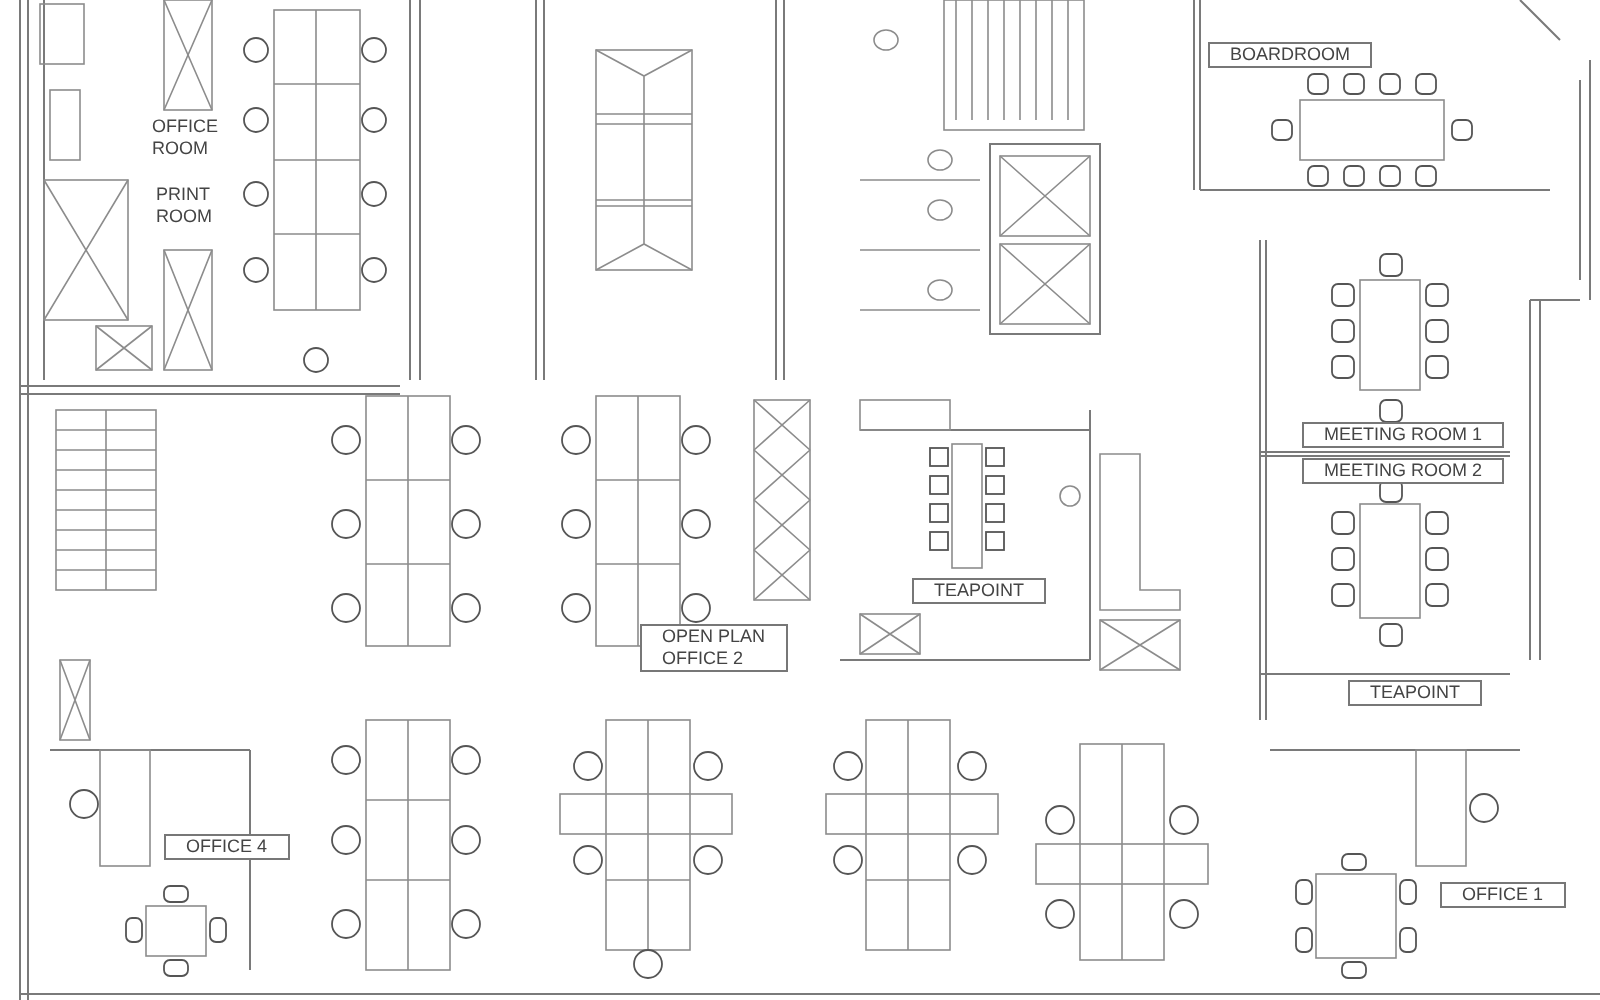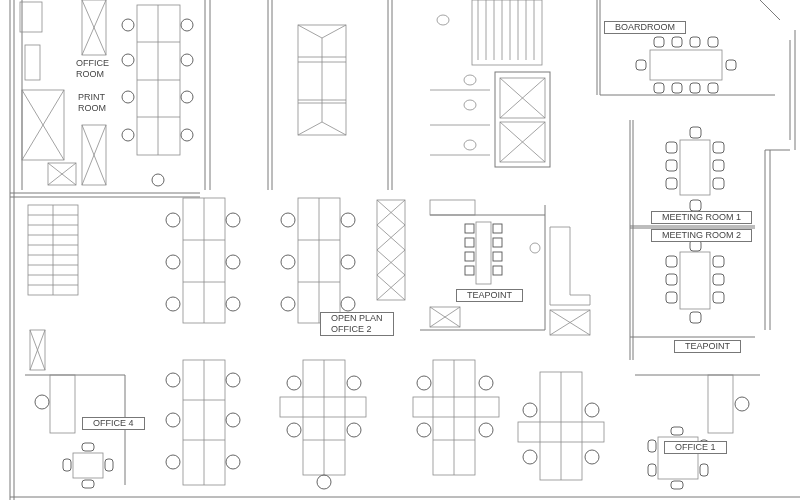--- a/index.html
+++ b/index.html
@@ -245,13 +245,13 @@
 <div class="label" style="left:604px;top:21px;">BOARDROOM</div>
 <div class="label" style="left:651px;top:211px;">MEETING ROOM 1</div>
 <div class="label" style="left:651px;top:229px;text-align:center;">MEETING ROOM 2</div>
 <div class="label" style="left:456px;top:289px;text-align:center;">TEAPOINT</div>
 <div class="label" style="left:320px;top:312px;">
   <div>OPEN PLAN</div>
   <div>OFFICE 2</div>
 </div>
 <div class="label" style="left:674px;top:340px;">TEAPOINT</div>
 <div class="label" style="left:82px;top:417px;">OFFICE 4</div>
-<div class="label" style="left:664px;top:441px;">OFFICE 1</div>
+<div class="label" style="left:720px;top:441px;">OFFICE 1</div>
 
 </body></html>

